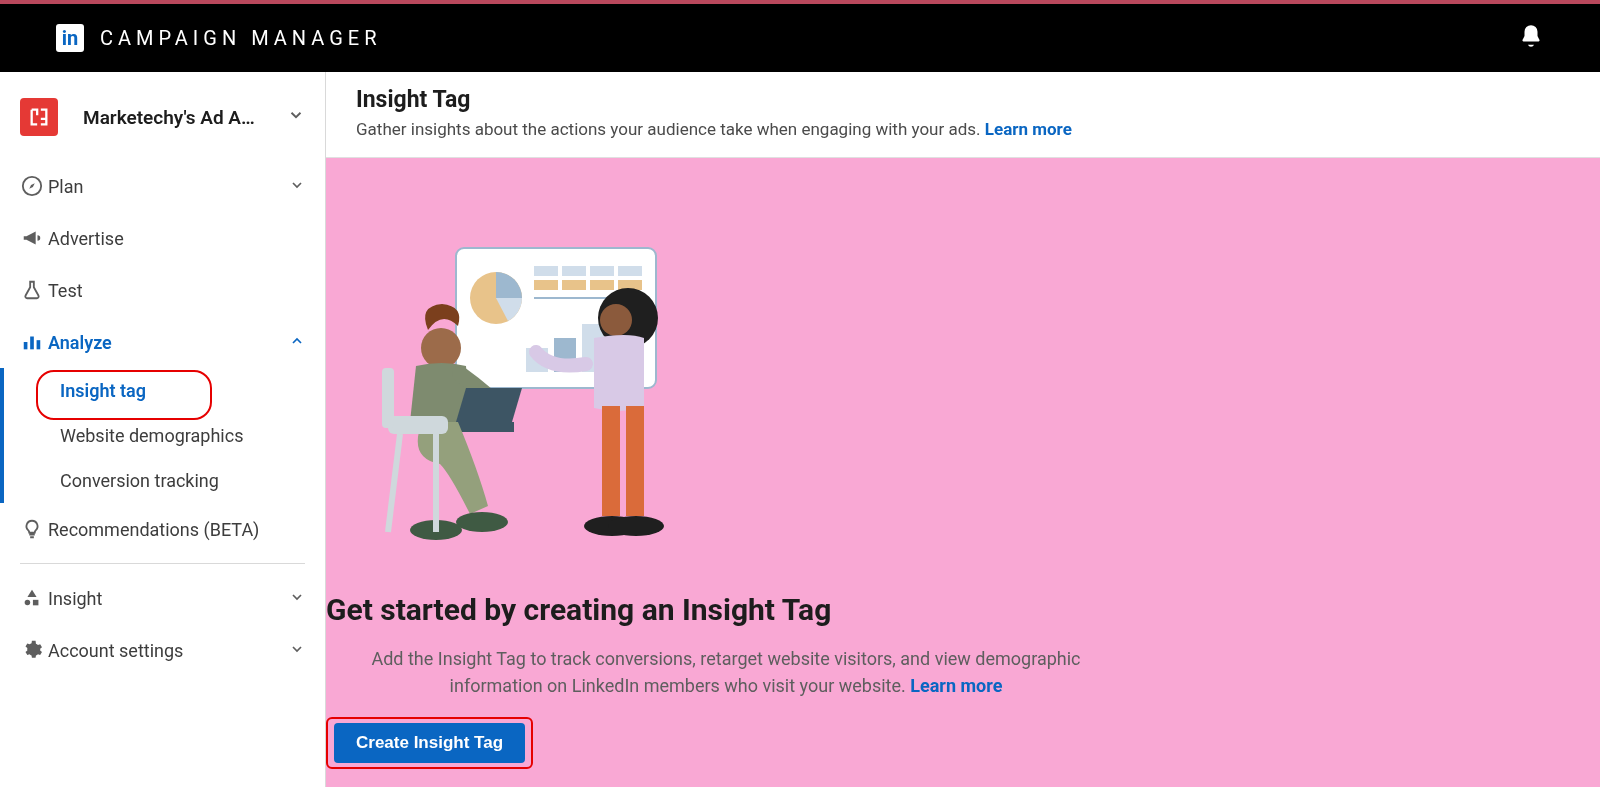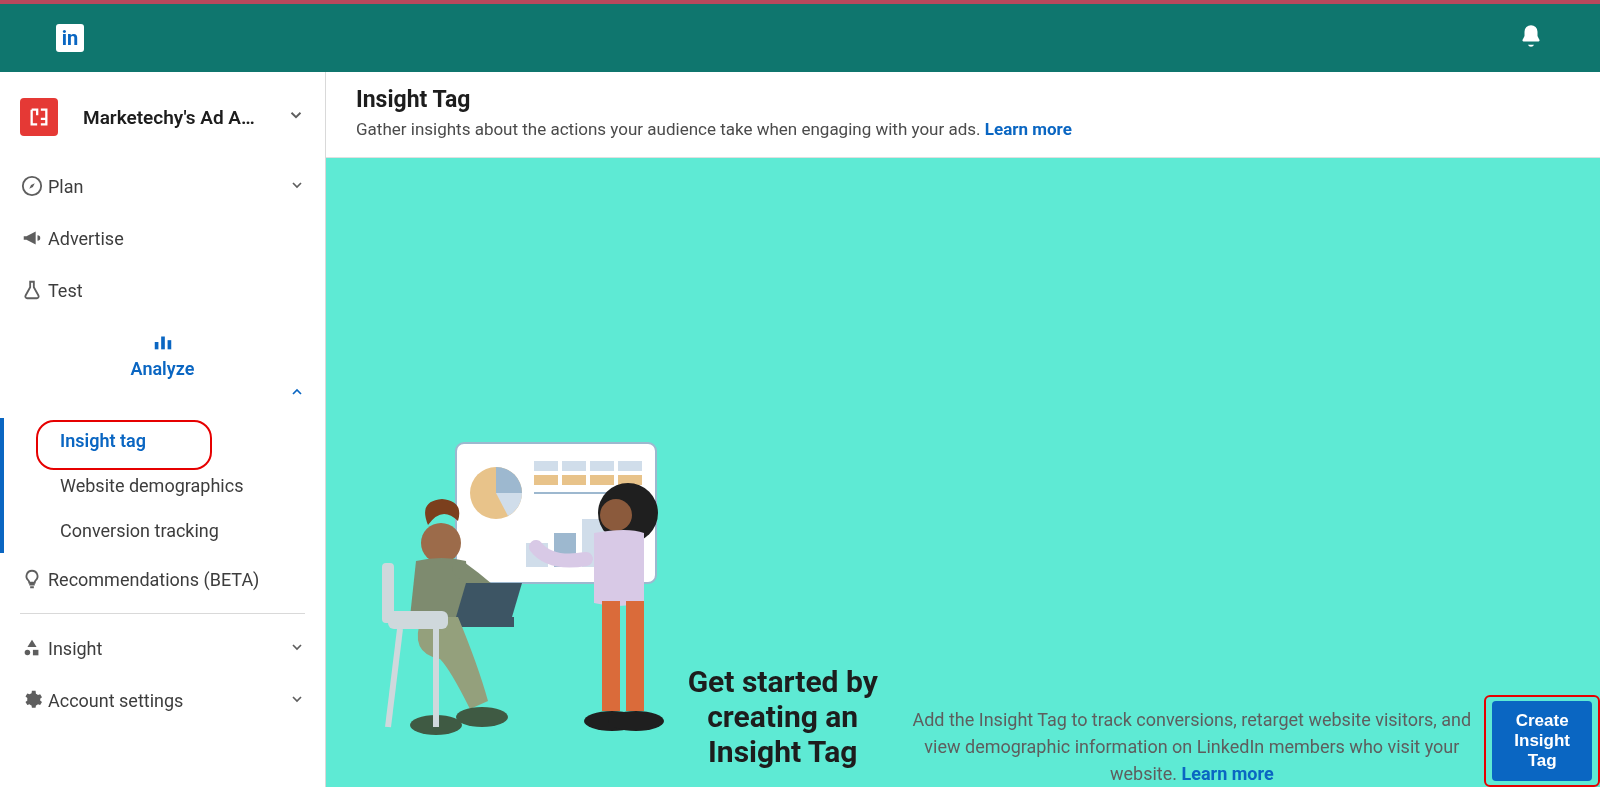--- a/index.html
+++ b/index.html
@@ -2,21 +2,21 @@
 <html><head>
 <meta charset="utf-8">
 <style>
   * { box-sizing: border-box; margin: 0; padding: 0; }
   html, body { height: 100%; font-family: -apple-system, BlinkMacSystemFont, "Segoe UI", Roboto, Helvetica, Arial, sans-serif; color: #1d1d1d; }
   body { width: 1600px; height: 787px; overflow: hidden; background: #fff; }
 
   
   .topbar {
     height: 72px;
-    background: #0f766e;
+    background: #000000;
     border-top: 4px solid #b8485c;
     display: flex;
     align-items: center;
     padding: 0 56px;
     color: #fff;
     justify-content: space-between;
   }
   .topbar-left { display: flex; align-items: center; gap: 16px; }
   .logo-badge {
     width: 28px; height: 28px; background: #fff; border-radius: 3px;
@@ -49,21 +49,21 @@
     display: flex; align-items: center; gap: 4px;
     padding: 14px 20px;
     font-size: 18px;
     color: #3d3d3d;
     cursor: pointer;
   }
   .nav-item .icon { width: 24px; height: 24px; display: inline-flex; align-items: center; justify-content: center; color: #5e5e5e; }
   .nav-item .chev-right { margin-left: auto; }
   .nav-item.active { color: #0a66c2; font-weight: 600; }
   .nav-item.active .icon { color: #0a66c2; }
-  .nav-item.has-leftbar { position: relative; flex-direction: column; }
+  .nav-item.has-leftbar { position: relative; }
   .leftbar-indicator { position:absolute; left:0; top:0; width:4px; height:100%; background:#0a66c2; display:none; }
   .nav-section-active .leftbar-indicator { display:block; }
 
   .subnav { padding-left: 0; position: relative; }
   .sub-item {
     padding: 12px 20px 12px 60px;
     font-size: 18px;
     color: #3d3d3d;
     cursor: pointer;
     position: relative;
@@ -84,22 +84,22 @@
   .page-header {
     padding: 14px 30px 18px 30px;
     border-bottom: 1px solid #e0e0e0;
   }
   .page-title { font-size: 23px; font-weight: 700; margin-bottom: 6px; }
   .page-sub { font-size: 17px; color: #4b4b4b; }
   .page-sub a, .link { color: #0a66c2; text-decoration: none; font-weight: 700; }
 
   .main-body {
     flex: 1;
-    background: #5eead4;
-    display: flex; flex-direction: row; align-items: flex-end;
+    background: #f9a8d4;
+    display: flex; flex-direction: column; align-items: flex-start;
     padding-top: 80px;
   }
 
   .illus { margin-bottom: 30px; }
   .big-heading { font-size: 30px; font-weight: 700; margin-bottom: 18px; text-align: center; }
   .body-copy { font-size: 18px; color: #5e5e5e; text-align: center; max-width: 800px; line-height: 1.5; }
 
   .cta-wrap { margin-top: 18px; display:inline-block; border: 2.5px solid #e60000; border-radius: 6px; padding: 4px 6px; }
   .cta-btn {
     background: #0a66c2; color: #fff; border: none; border-radius: 4px;
@@ -107,20 +107,21 @@
   }
 
   .bell-icon { color: #fff; }
 </style>
 </head>
 <body>
 
 <div class="topbar">
   <div class="topbar-left">
     <span class="logo-badge">in</span>
+    <span class="topbar-title">CAMPAIGN MANAGER</span>
   </div>
   <div class="bell-icon">
     <svg width="26" height="26" viewBox="0 0 24 24" fill="currentColor">
         <path d="M12 2a6 6 0 0 0-6 6v4.1l-1.6 3.2A1 1 0 0 0 5.3 17h13.4a1 1 0 0 0 .9-1.7L18 12.1V8a6 6 0 0 0-6-6Zm0 20a3 3 0 0 0 2.8-2H9.2A3 3 0 0 0 12 22Z"></path>
       </svg>
   </div>
 </div>
 
 <div class="layout">
 

